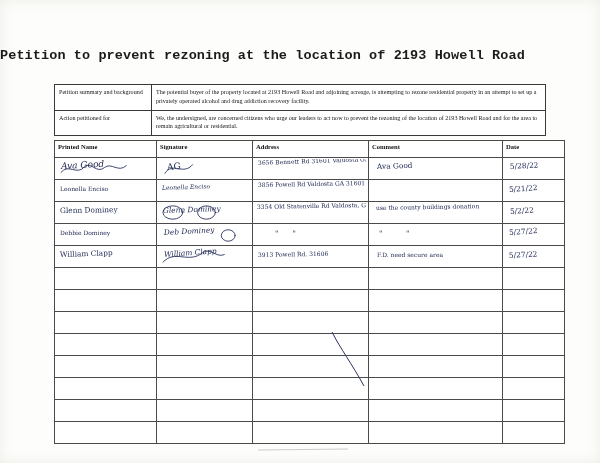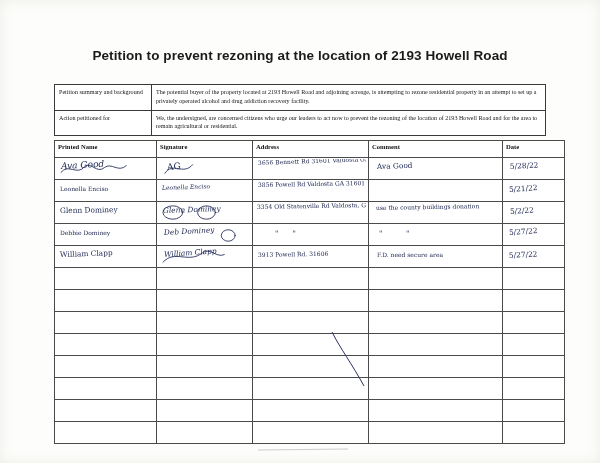--- a/index.html
+++ b/index.html
@@ -28,22 +28,21 @@
     left: 0; top: 0; right: 0; bottom: 0;
     box-shadow: inset 0 0 14px rgba(120,120,110,0.13);
     pointer-events: none;
   }
   
   .doc-title {
     position: absolute;
     left: 0;
     right: 0;
     top: 48px;
-    text-align: center;
-    font-family: Liberation Sans, sans-serif;
+    font-family: Liberation Mono, monospace;
     font-size: 13.5px;
     font-weight: bold;
     color: #1b1b1b;
     letter-spacing: 0.1px;
   }
   
   .summary {
     position: absolute;
     left: 54px;
     top: 84px;

